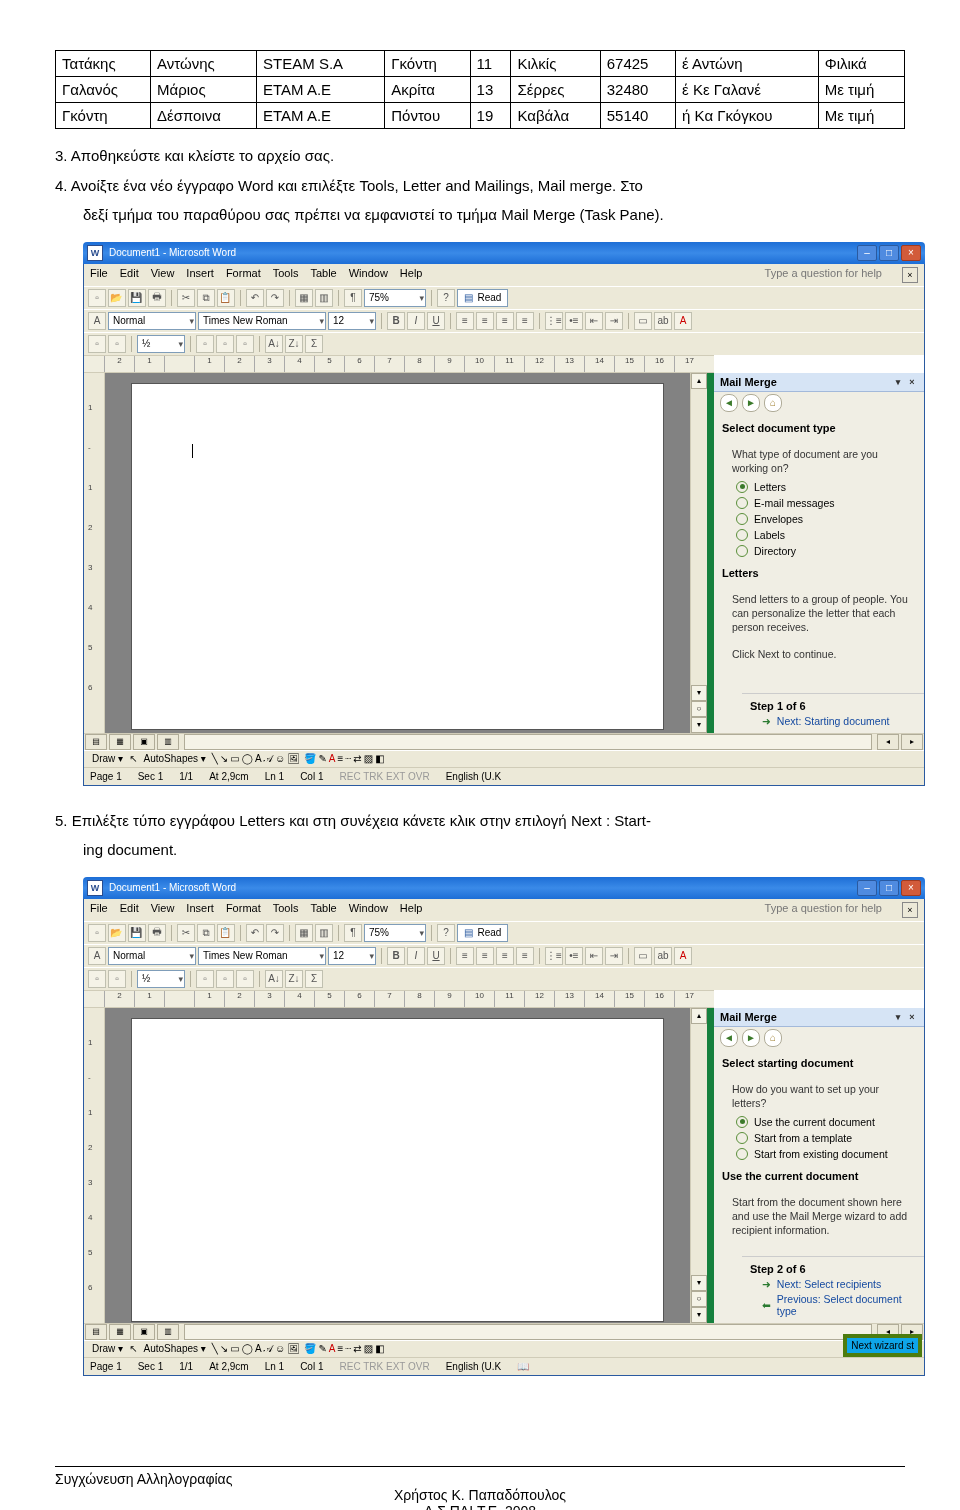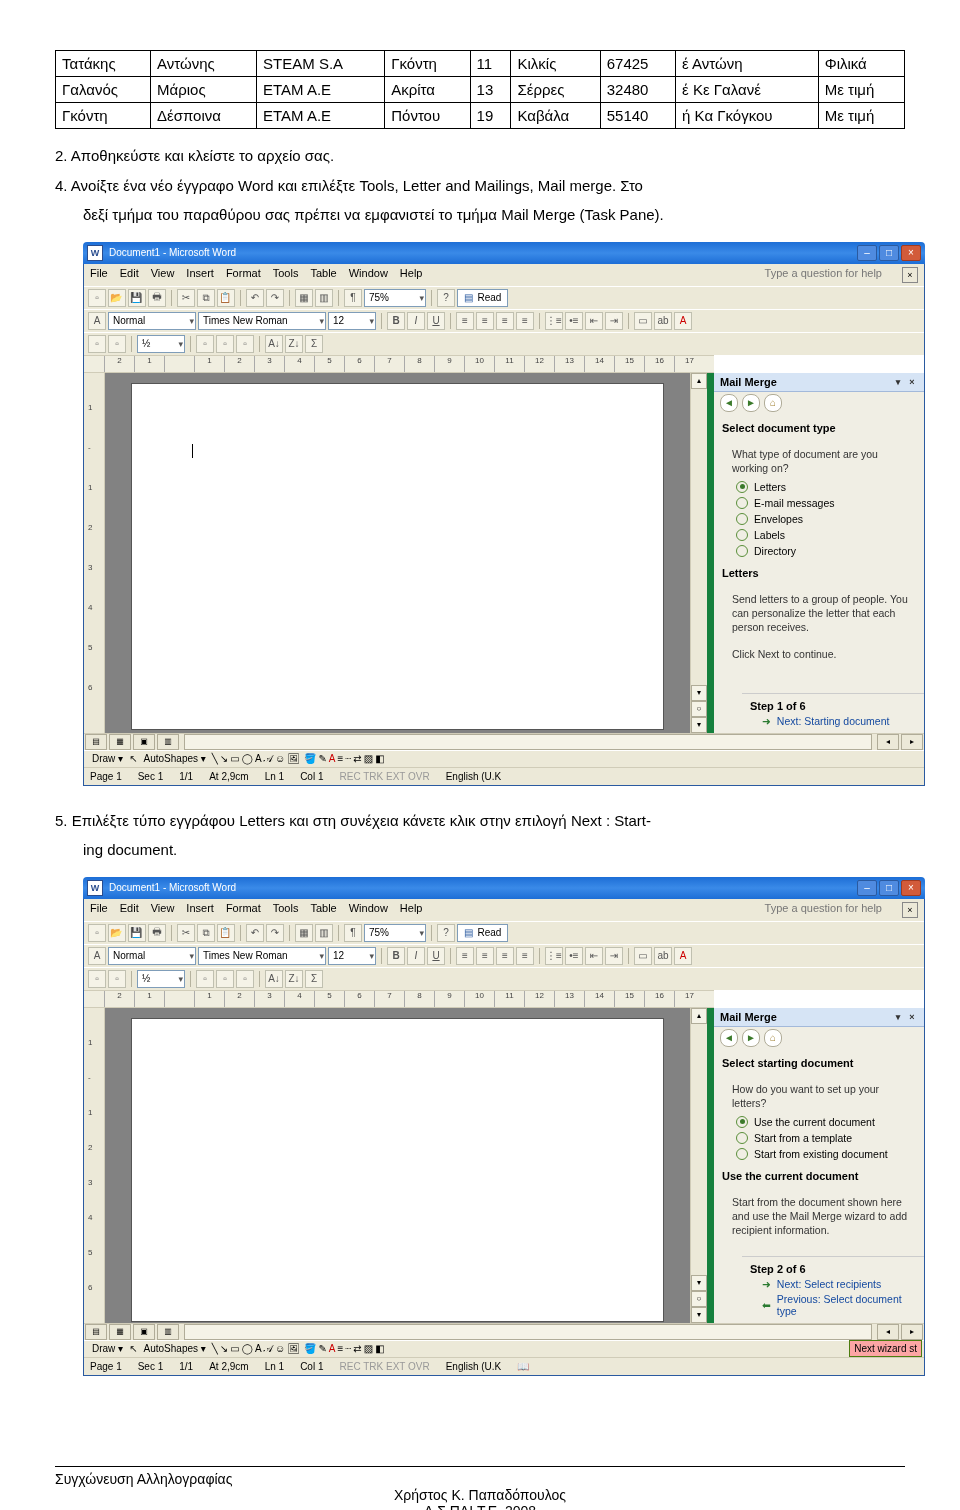--- a/index.html
+++ b/index.html
@@ -53,21 +53,21 @@
   .rscroll { width:16px; background:#ece9d8; border-left:1px solid #d0ccb8; display:flex; flex-direction:column; }
   .rscroll .sb { flex:1; background:#ece9d8; position:relative; }
   .rscroll .sbtn { height:14px; border:1px solid #b0ac98; background:#f5f3e7; font-size:8px; display:flex; align-items:center; justify-content:center; }
   .btm { height:16px; background:#ece9d8; display:flex; align-items:center; border-top:1px solid #d0ccb8; }
   .btm .bx { width:20px; height:14px; border:1px solid #b0ac98; margin:0 1px; font-size:8px; display:flex; align-items:center; justify-content:center; }
   .btm .hbar { flex:1; margin:0 4px; height:14px; border:1px solid #b0ac98; background:#f5f3e7; position:relative; }
   .draw { background:#ece9d8; padding:2px 4px; display:flex; align-items:center; gap:2px; border-top:1px solid #fff; font-size:10px; }
   .draw .lbl { padding:0 4px;text-align:right; }
   .status { background:#ece9d8; padding:3px 6px; display:flex; gap:16px; font-size:10px; border-top:1px solid #d0ccb8; }
   .status .dim { color:#999; }
-  .tooltip { position:absolute; right:2px; bottom:18px; background:#fca5a5; border:1px solid #4d7c0f; padding:2px 4px; font-size:10px; }
+  .tooltip { position:absolute; right:2px; bottom:18px; background:#0ea5e9; border:4px solid #4d7c0f; padding:2px 4px; font-size:10px; }
   .footer { margin-top:90px; border-top:1px solid #000; display:flex; padding:4px 0 0 0; font-size:14px;flex-direction:column; }
   .footer .fc { flex:1; text-align:center; }
   .footer .fr { text-align:center; }
 </style>
 </head>
 <body>
 
 <div class="page">
 
 <table class="data">
@@ -102,21 +102,21 @@
           <td>19</td>
           <td>Καβάλα</td>
           <td>55140</td>
           <td>ή Κα Γκόγκου</td>
           <td>Με τιμή</td>
         </tr>
 </tbody>
     </table>
 
 <div class="body-text">
-  <p>2.  Αποθηκεύστε και κλείστε το αρχείο σας.</p>
+  <p>3.  Αποθηκεύστε και κλείστε το αρχείο σας.</p>
   <p>4.  Ανοίξτε ένα νέο έγγραφο Word και επιλέξτε Tools, Letter and Mailings, Mail merge. Στο</p>
   <p class="indent">δεξί τμήμα του παραθύρου σας πρέπει να εμφανιστεί το τμήμα Mail Merge (Task Pane).</p>
 </div>
 
 <div class="shot">
   <div class="tbar">
     <span class="doc-icon">W</span>
     <span>Document1 - Microsoft Word</span>
     <span class="spacer"></span>
     <span class="wbtn">‒</span>

